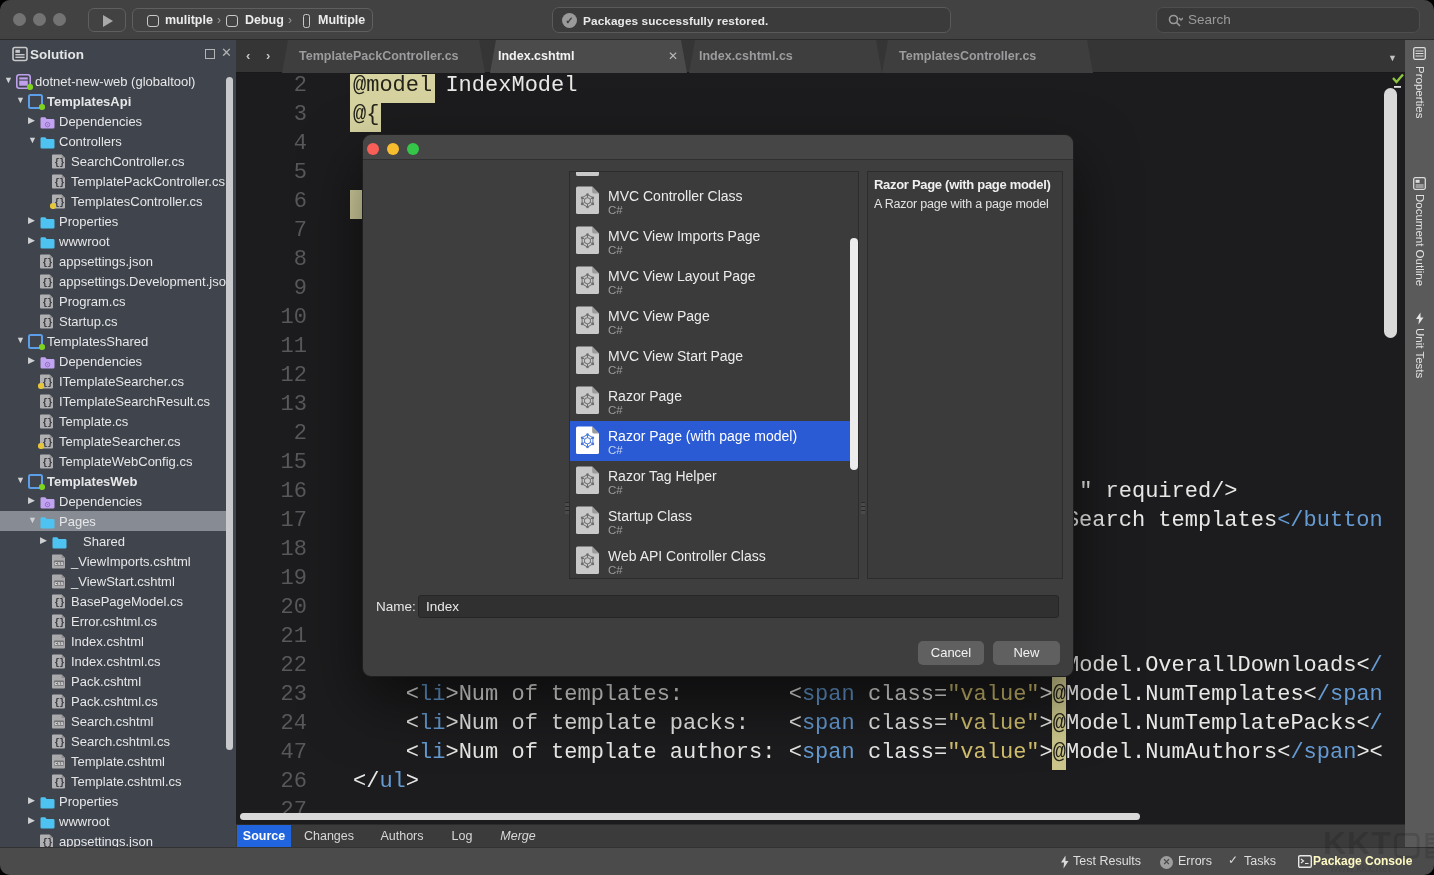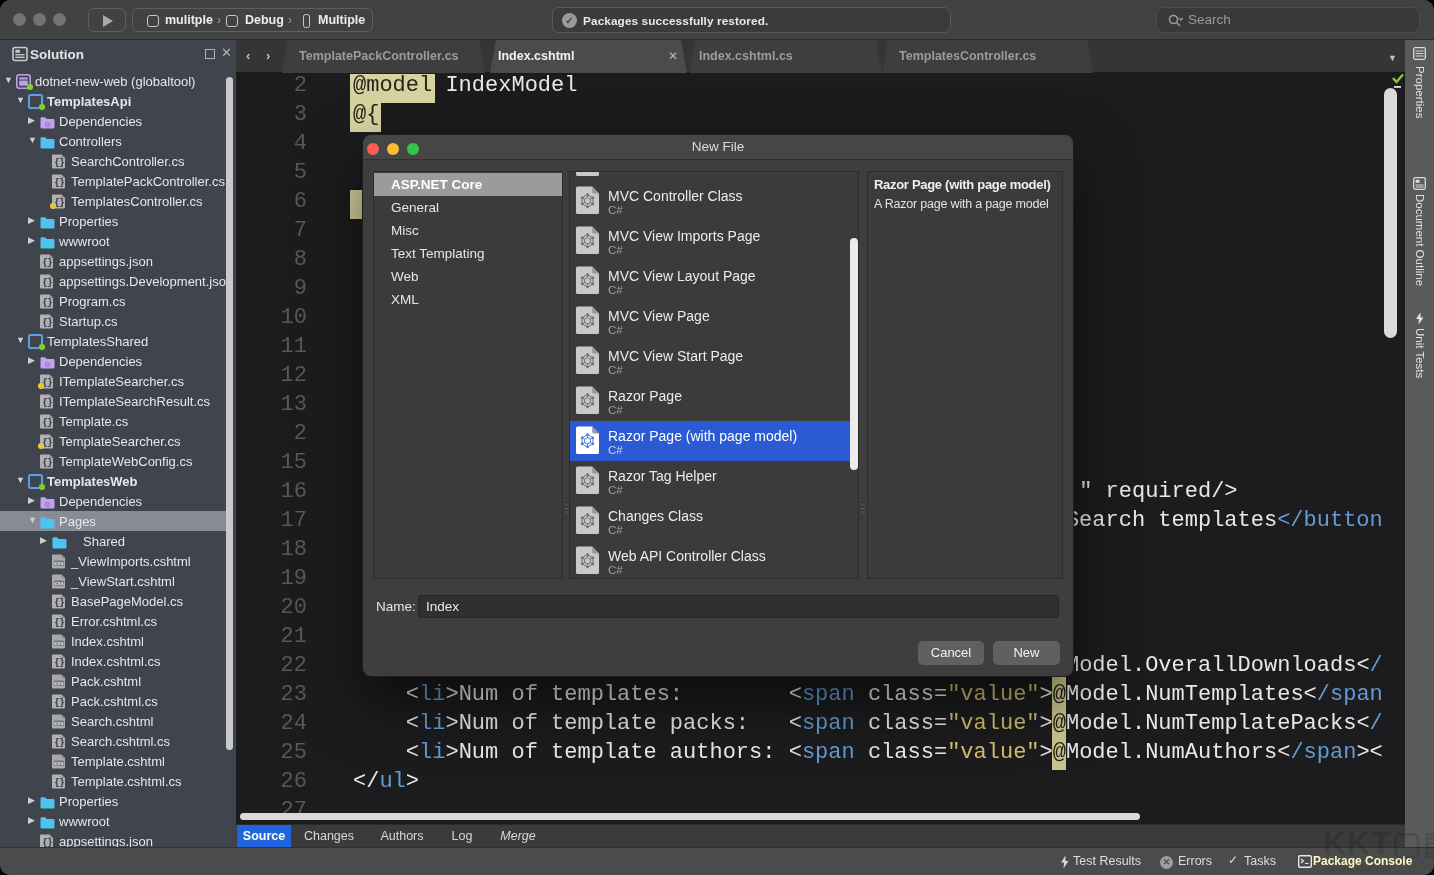--- a/index.html
+++ b/index.html
@@ -487,21 +487,21 @@
         <div class="cl">15</div>
         <div class="cl">16</div>
         <div class="cl">17</div>
         <div class="cl">18</div>
         <div class="cl">19</div>
         <div class="cl">20</div>
         <div class="cl">21</div>
         <div class="cl">22</div>
         <div class="cl">23</div>
         <div class="cl">24</div>
-        <div class="cl">25</div>
+        <div class="cl">47</div>
         <div class="cl">26</div>
         <div class="cl">27</div>
       </div>
   <div id="code"><div class="cl"><span style="color:#24241a;">@model</span><span style="color:#e8e8e6;"> IndexModel</span></div><div class="cl"><span style="color:#24241a;">@{</span></div><div class="cl"></div><div class="cl"></div><div class="cl"></div><div class="cl"></div><div class="cl"></div><div class="cl"></div><div class="cl"></div><div class="cl"></div><div class="cl"></div><div class="cl"></div><div class="cl"></div><div class="cl"></div><div class="cl"><span style="color:#e8e8e6;">                                                       </span><span style="color:#e8e8e6;">" required/&gt;</span></div><div class="cl"><span style="color:#e8e8e6;">                                                      </span><span style="color:#e8e8e6;">Search templates</span><span style="color:#659bd2;">&lt;/button</span></div><div class="cl"></div><div class="cl"></div><div class="cl"></div><div class="cl"></div><div class="cl"><span style="color:#e8e8e6;">    </span><span style="color:#e8e8e6;">&lt;</span><span style="color:#659bd2;">li</span><span style="color:#e8e8e6;">&gt;</span><span style="color:#e8e8e6;">Overall downloads:</span><span style="color:#e8e8e6;">       </span><span style="color:#e8e8e6;">&lt;</span><span style="color:#659bd2;">span</span><span style="color:#e8e8e6;"> class=</span><span style="color:#d3c06e;">"value"</span><span style="color:#e8e8e6;">&gt;</span><span style="color:#24241a;">@</span><span style="color:#e8e8e6;">Model.OverallDownloads</span><span style="color:#e8e8e6;">&lt;</span><span style="color:#659bd2;">/</span><span style="color:#e8e8e6;"></span></div><div class="cl"><span style="color:#e8e8e6;">    </span><span style="color:#e8e8e6;">&lt;</span><span style="color:#659bd2;">li</span><span style="color:#e8e8e6;">&gt;</span><span style="color:#e8e8e6;">Num of templates:</span><span style="color:#e8e8e6;">        </span><span style="color:#e8e8e6;">&lt;</span><span style="color:#659bd2;">span</span><span style="color:#e8e8e6;"> class=</span><span style="color:#d3c06e;">"value"</span><span style="color:#e8e8e6;">&gt;</span><span style="color:#24241a;">@</span><span style="color:#e8e8e6;">Model.NumTemplates</span><span style="color:#e8e8e6;">&lt;</span><span style="color:#659bd2;">/span</span><span style="color:#e8e8e6;"></span></div><div class="cl"><span style="color:#e8e8e6;">    </span><span style="color:#e8e8e6;">&lt;</span><span style="color:#659bd2;">li</span><span style="color:#e8e8e6;">&gt;</span><span style="color:#e8e8e6;">Num of template packs:</span><span style="color:#e8e8e6;">   </span><span style="color:#e8e8e6;">&lt;</span><span style="color:#659bd2;">span</span><span style="color:#e8e8e6;"> class=</span><span style="color:#d3c06e;">"value"</span><span style="color:#e8e8e6;">&gt;</span><span style="color:#24241a;">@</span><span style="color:#e8e8e6;">Model.NumTemplatePacks</span><span style="color:#e8e8e6;">&lt;</span><span style="color:#659bd2;">/</span><span style="color:#e8e8e6;"></span></div><div class="cl"><span style="color:#e8e8e6;">    </span><span style="color:#e8e8e6;">&lt;</span><span style="color:#659bd2;">li</span><span style="color:#e8e8e6;">&gt;</span><span style="color:#e8e8e6;">Num of template authors:</span><span style="color:#e8e8e6;"> </span><span style="color:#e8e8e6;">&lt;</span><span style="color:#659bd2;">span</span><span style="color:#e8e8e6;"> class=</span><span style="color:#d3c06e;">"value"</span><span style="color:#e8e8e6;">&gt;</span><span style="color:#24241a;">@</span><span style="color:#e8e8e6;">Model.NumAuthors</span><span style="color:#e8e8e6;">&lt;</span><span style="color:#659bd2;">/span</span><span style="color:#e8e8e6;"></span><span style="color:#e8e8e6;">&gt;</span><span style="color:#e8e8e6;">&lt;</span></div><div class="cl"><span style="color:#e8e8e6;">&lt;/</span><span style="color:#659bd2;">ul</span><span style="color:#e8e8e6;">&gt;</span></div><div class="cl"></div></div>
   <div id="hscroll"></div>
   <div id="vscroll"></div>
   <div id="vcheck"><svg width="14" height="18" viewBox="0 0 14 18">
           <path d="M2 5 l3.5 4 L12 1.5" fill="none" stroke="#8ec63f" stroke-width="2.4"></path>
           <rect x="3" y="13" width="7" height="1.8" fill="#e0e0e0"></rect>
         </svg></div>
@@ -547,33 +547,24 @@
         <path d="M3 4 l2.5 2 L3 8" fill="none" stroke="#e8e8e8" stroke-width="1.2"></path>
         <path d="M7 8.5 h3.5" stroke="#e8e8e8" stroke-width="1.2"></path>
       </svg>
   <div class="stit" style="left:1313px;font-weight:bold;color:#fef9c3;font-size:12px;">Package Console</div>
   <div style="position:absolute;left:1323px;top:-24px;color:rgba(0,0,0,0.13);font-size:32px;font-weight:bold;letter-spacing:1px;">KKT▢▤</div>
   <div style="position:absolute;left:1330px;top:14px;color:rgba(0,0,0,0.11);font-size:11px;">www.kkx.net</div>
 </div>
 
 <div id="dialog">
   <div id="dtitle">
-    <div class="t">New File</div>
     <div class="b" style="left:4px;background:#f95f57"></div>
     <div class="b" style="left:24px;background:#f8bd2f"></div>
     <div class="b" style="left:44px;background:#35c649"></div>
   </div>
-  <div class="dpanel" style="left:10px;width:190px;padding-top:1px;">
-        <div class="crow csel">ASP.NET Core</div>
-        <div class="crow">General</div>
-        <div class="crow">Misc</div>
-        <div class="crow">Text Templating</div>
-        <div class="crow">Web</div>
-        <div class="crow">XML</div>
-      </div>
   <div class="dpanel" id="dmid" style="left:206px;width:290px;">
         <div style="position:absolute;left:5px;top:-24px;"><svg width="25" height="29" viewBox="0 0 25 29">
             <path d="M1 2.2 a1.6 1.6 0 0 1 1.6-1.6 h14.6 l6.8 6.8 v19 a1.6 1.6 0 0 1-1.6 1.6 h-19.8 a1.6 1.6 0 0 1-1.6-1.6 z" fill="#c9c9c9"></path>
             <path d="M17.2 0.6 l6.8 6.8 h-5.2 a1.6 1.6 0 0 1-1.6-1.6 z" fill="#9b9b9b"></path>
             <g stroke="#6e6e6e" stroke-width="1" fill="none">
               <path d="M12.5 8.6 l5.4 3.1 v6.2 l-5.4 3.1 l-5.4-3.1 v-6.2 z"></path>
               <circle cx="12.5" cy="14.8" r="3.1"></circle>
               <path d="M12.5 8.6 v3.1 M17.9 11.7 l-2.7 1.6 M17.9 17.9 l-2.7-1.6 M12.5 21 v-3.1 M7.1 17.9 l2.7-1.6 M7.1 11.7 l2.7 1.6"></path>
             </g>
             <circle cx="12.5" cy="8.6" r="1.3" fill="#6e6e6e"></circle>
@@ -744,21 +735,21 @@
                 <circle cx="12.5" cy="14.8" r="3.1"></circle>
                 <path d="M12.5 8.6 v3.1 M17.9 11.7 l-2.7 1.6 M17.9 17.9 l-2.7-1.6 M12.5 21 v-3.1 M7.1 17.9 l2.7-1.6 M7.1 11.7 l2.7 1.6"></path>
               </g>
               <circle cx="12.5" cy="8.6" r="1.3" fill="#6e6e6e"></circle>
               <circle cx="17.9" cy="11.7" r="1.3" fill="#6e6e6e"></circle>
               <circle cx="17.9" cy="17.9" r="1.3" fill="#6e6e6e"></circle>
               <circle cx="12.5" cy="21" r="1.3" fill="#6e6e6e"></circle>
               <circle cx="7.1" cy="17.9" r="1.3" fill="#6e6e6e"></circle>
               <circle cx="7.1" cy="11.7" r="1.3" fill="#6e6e6e"></circle>
             </svg></div>
-          <div class="mtit">Changes Class</div>
+          <div class="mtit">Startup Class</div>
           <div class="msub">C#</div>
         </div>
         <div class="mitem" style="top:369px">
           <div class="micn"><svg width="25" height="29" viewBox="0 0 25 29">
               <path d="M1 2.2 a1.6 1.6 0 0 1 1.6-1.6 h14.6 l6.8 6.8 v19 a1.6 1.6 0 0 1-1.6 1.6 h-19.8 a1.6 1.6 0 0 1-1.6-1.6 z" fill="#c9c9c9"></path>
               <path d="M17.2 0.6 l6.8 6.8 h-5.2 a1.6 1.6 0 0 1-1.6-1.6 z" fill="#9b9b9b"></path>
               <g stroke="#6e6e6e" stroke-width="1" fill="none">
                 <path d="M12.5 8.6 l5.4 3.1 v6.2 l-5.4 3.1 l-5.4-3.1 v-6.2 z"></path>
                 <circle cx="12.5" cy="14.8" r="3.1"></circle>
                 <path d="M12.5 8.6 v3.1 M17.9 11.7 l-2.7 1.6 M17.9 17.9 l-2.7-1.6 M12.5 21 v-3.1 M7.1 17.9 l2.7-1.6 M7.1 11.7 l2.7 1.6"></path>

